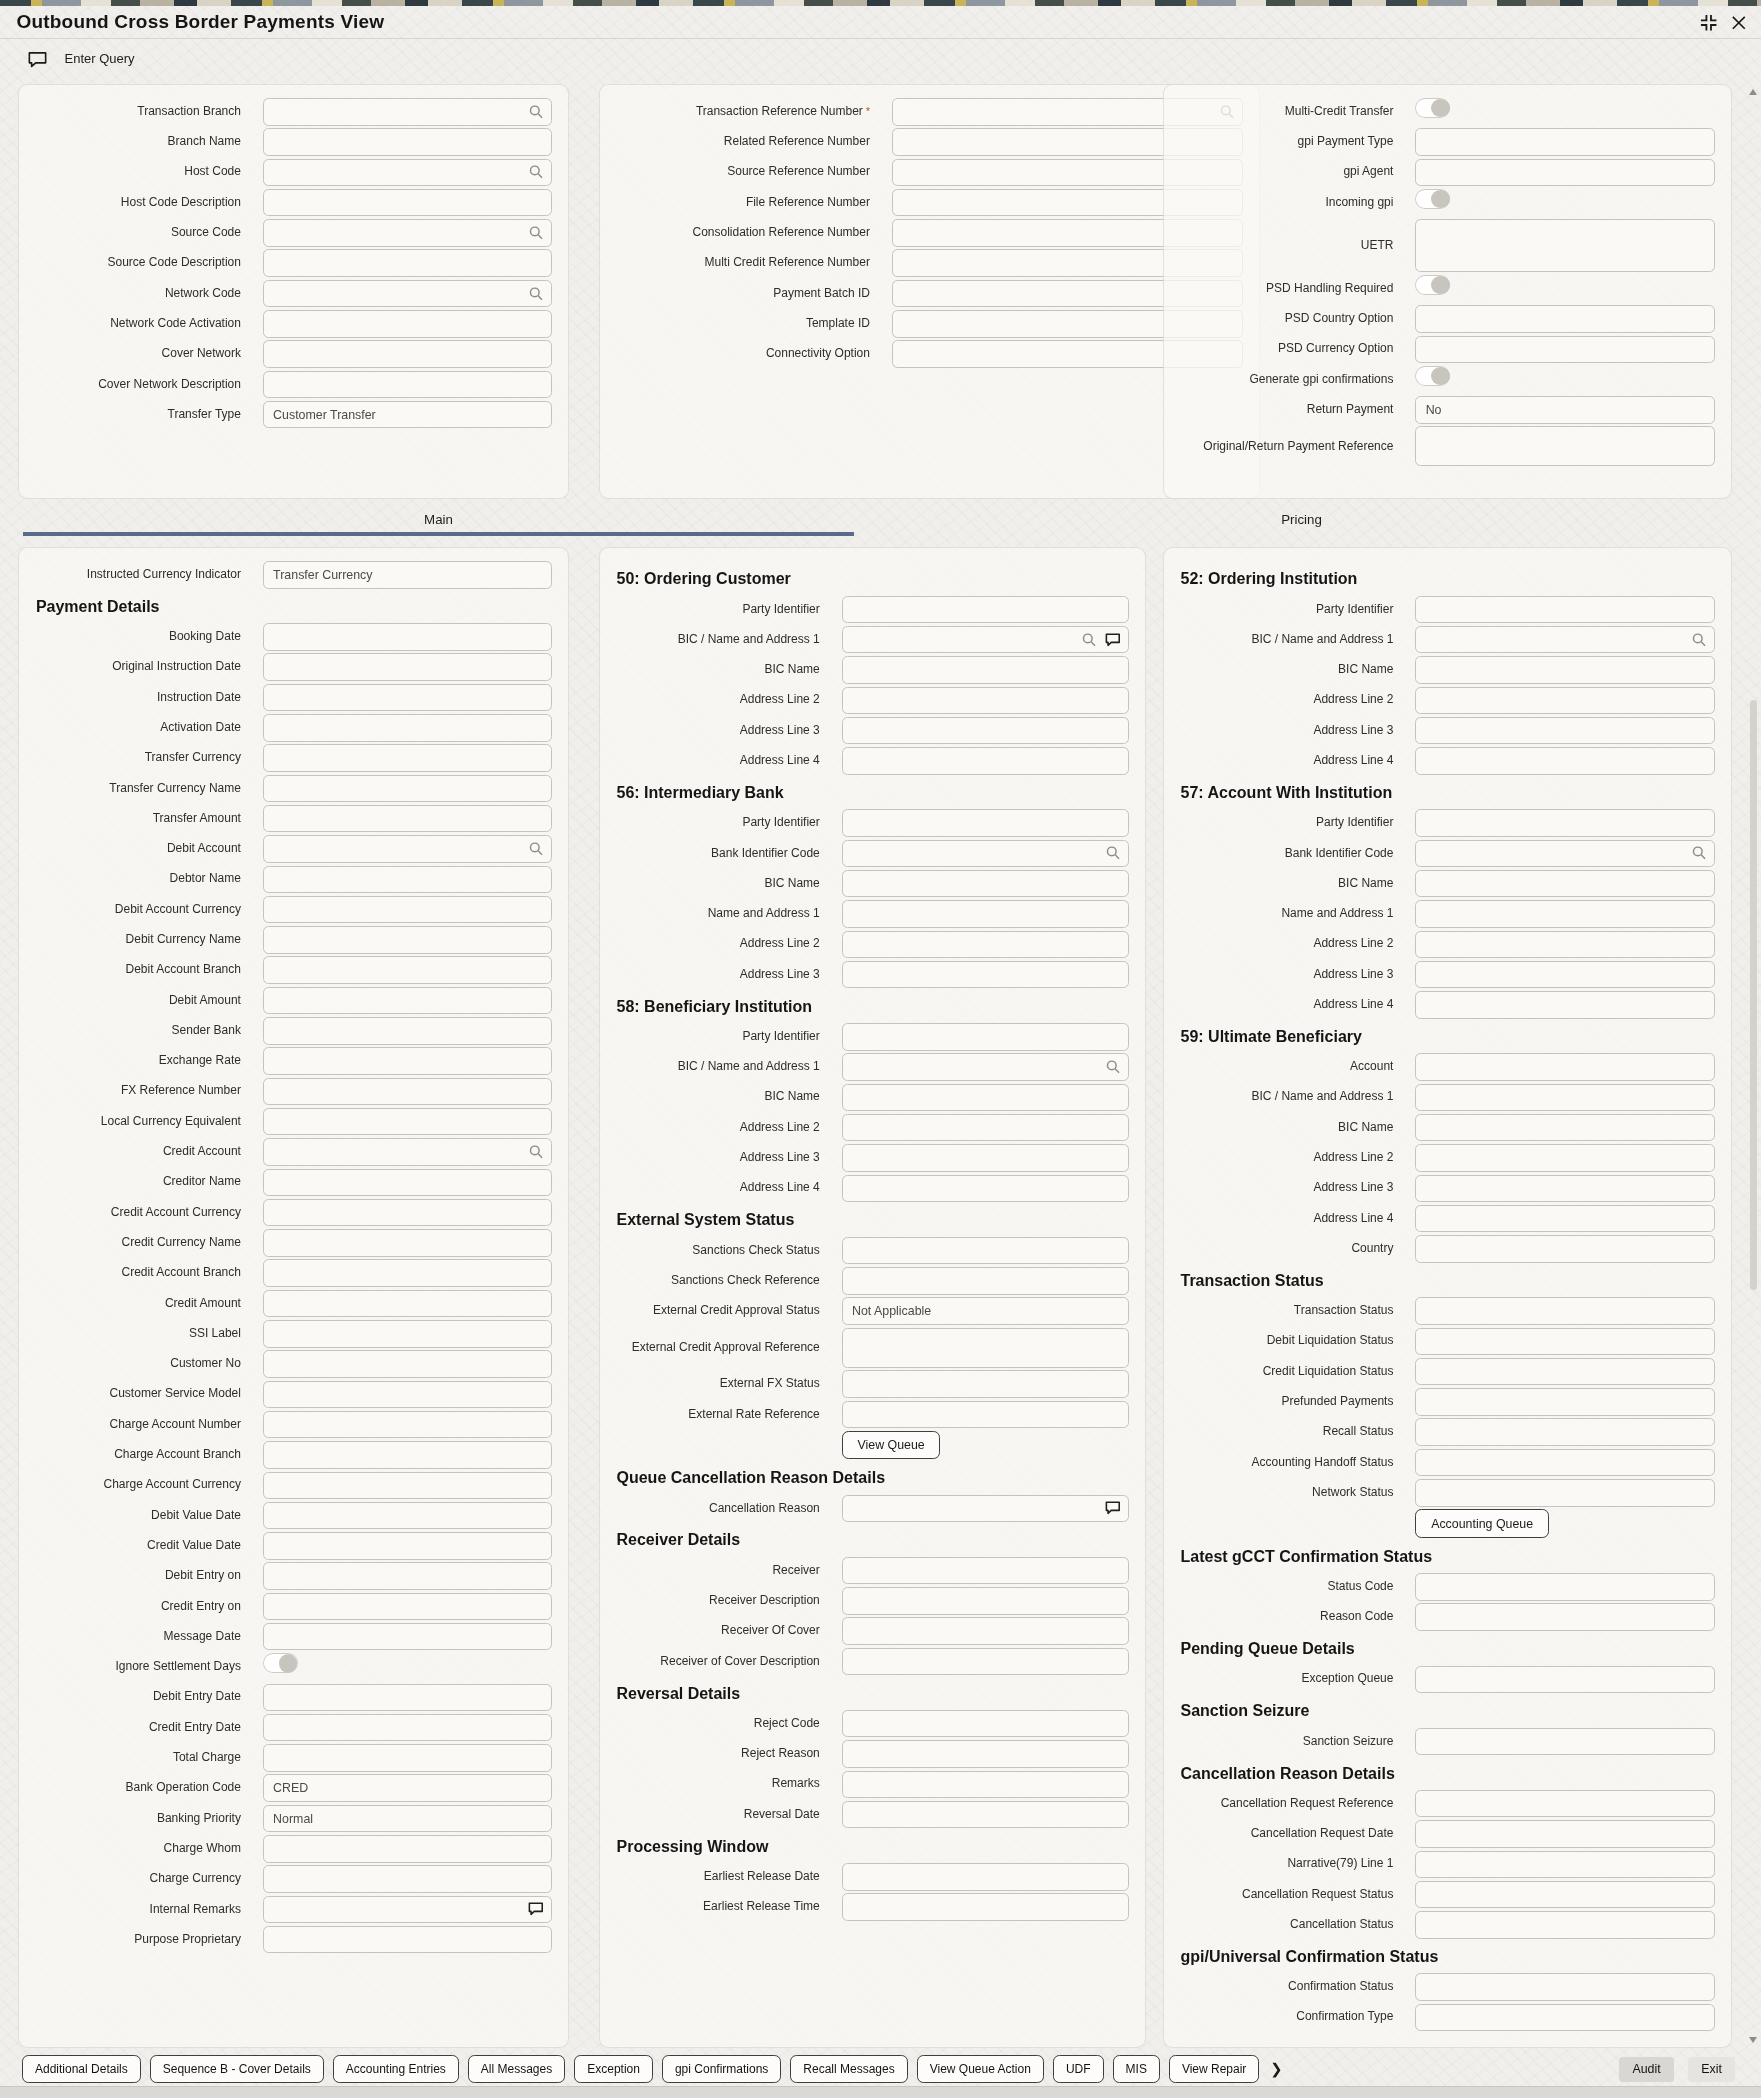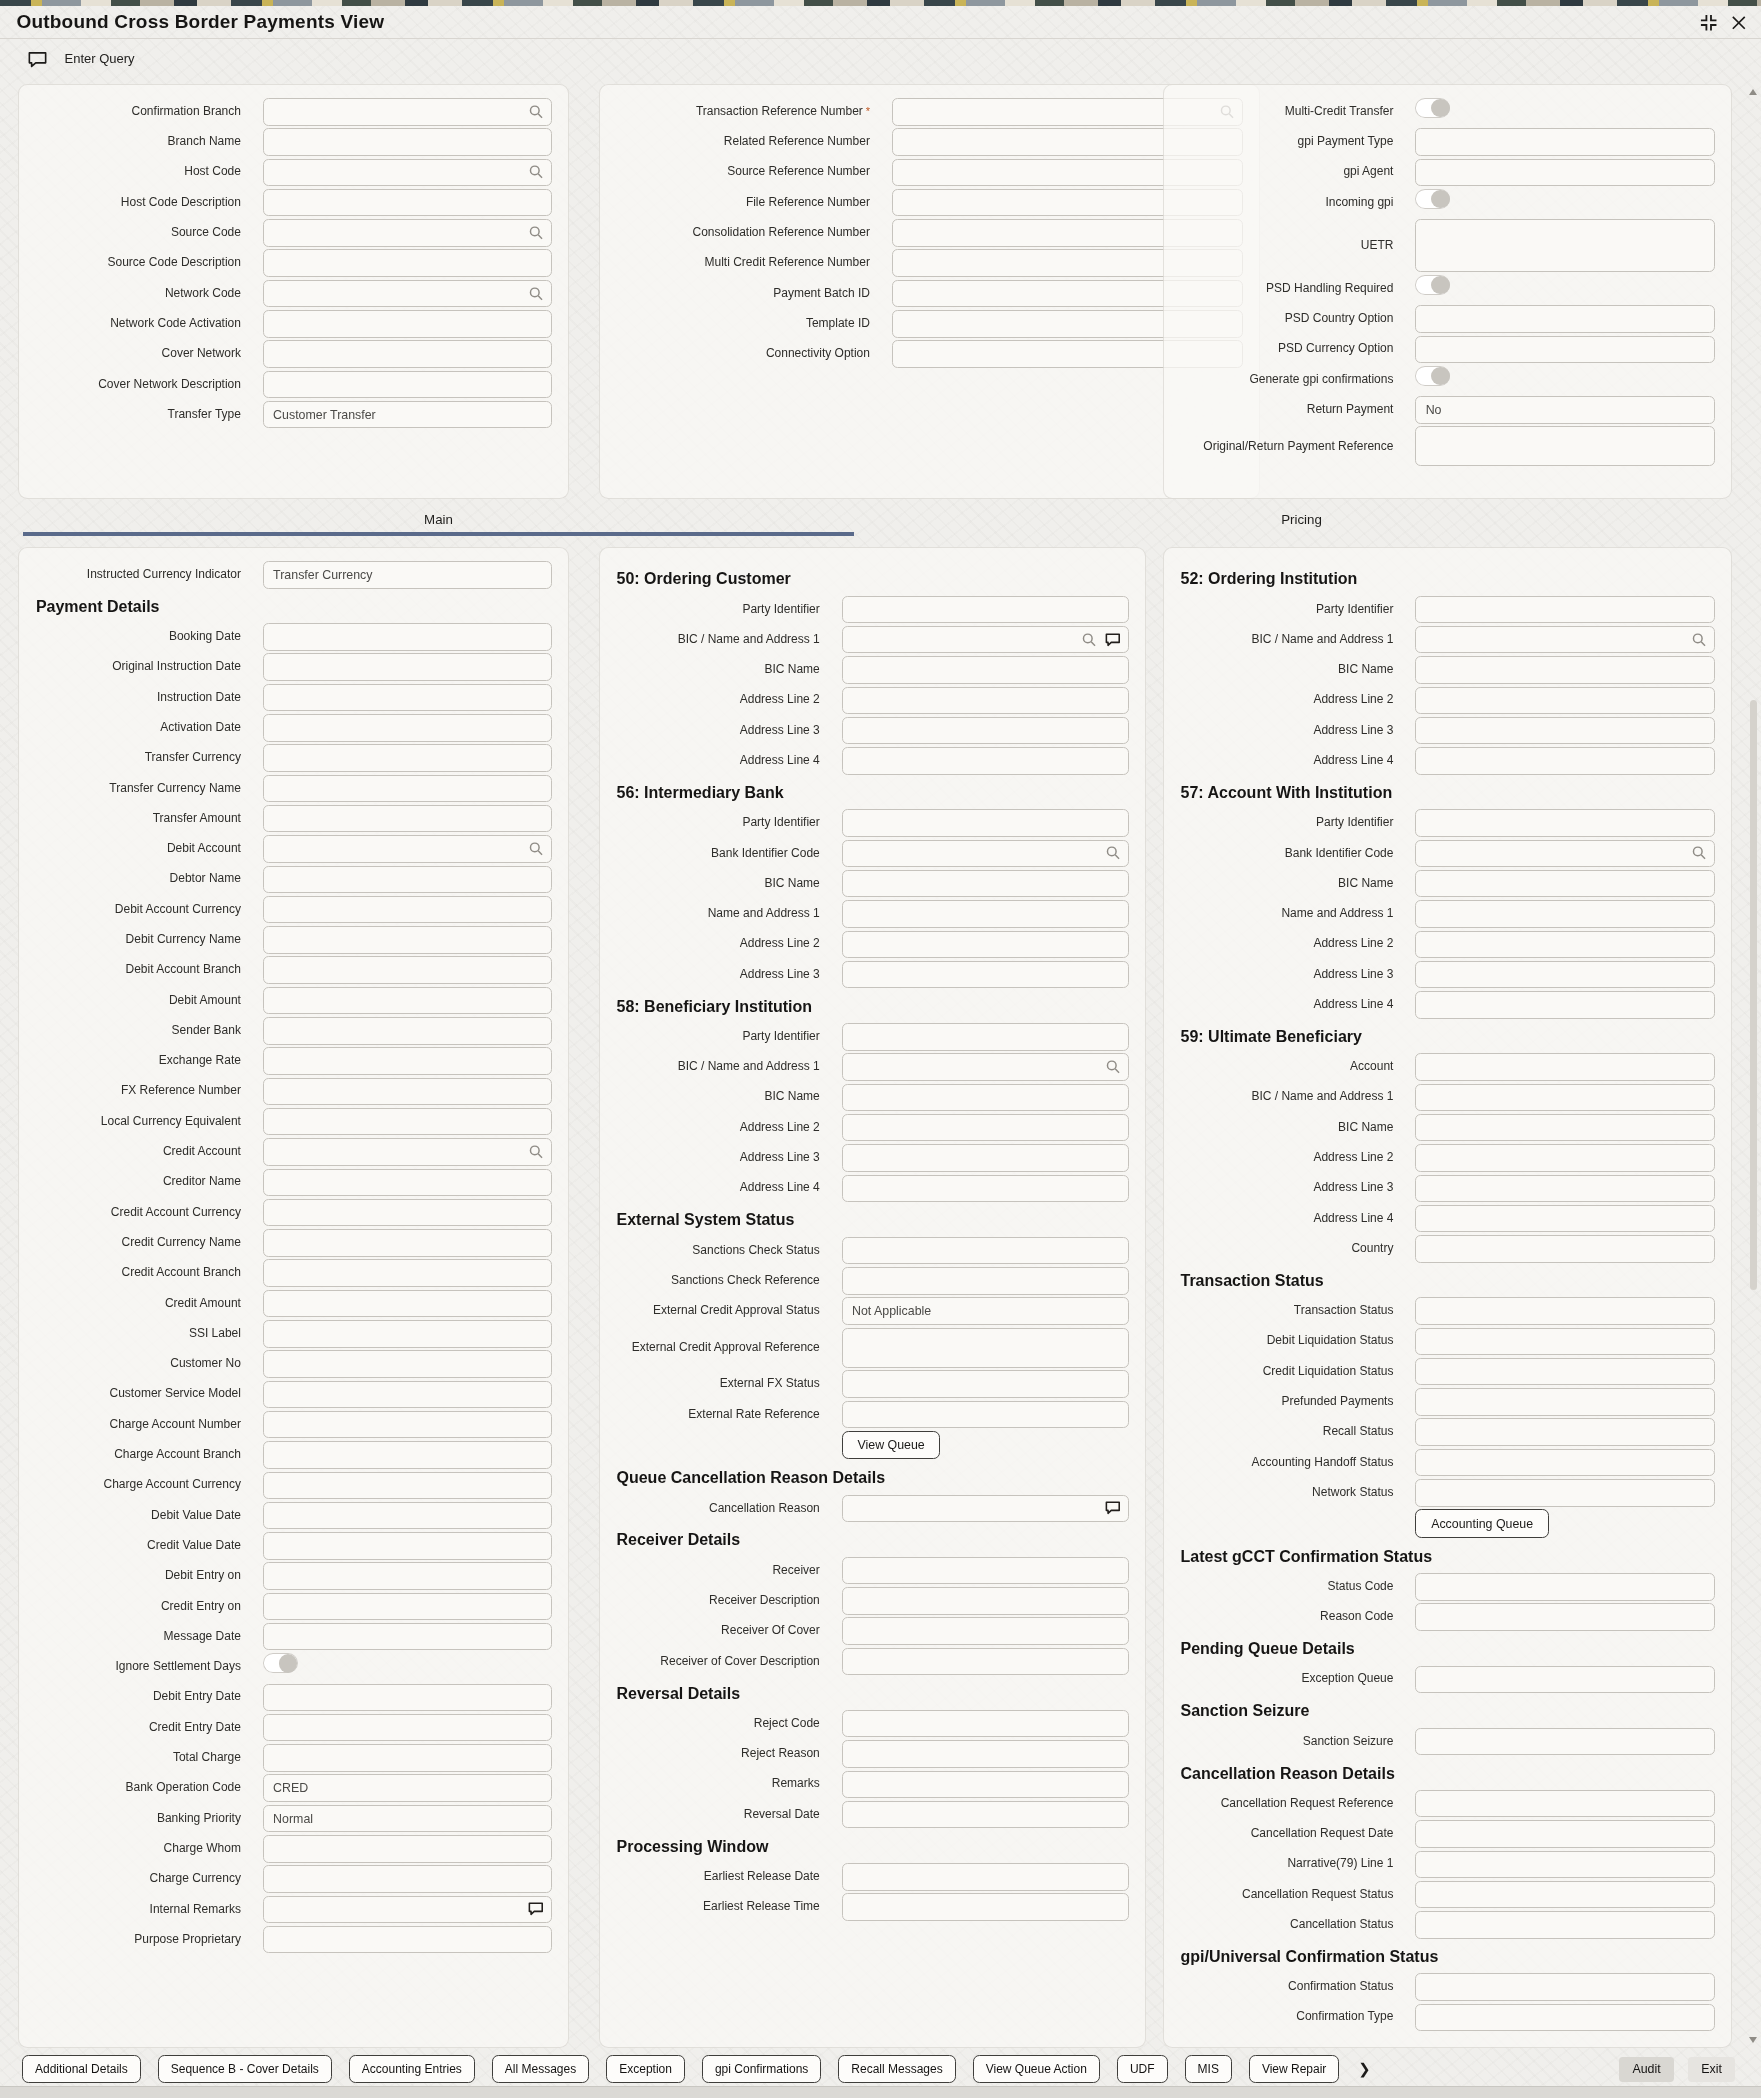--- a/index.html
+++ b/index.html
@@ -52,21 +52,21 @@
   .toggle::after{content:'';position:absolute;right:0.9px;top:0.9px;width:18.4px;height:18.4px;border-radius:9.2px;background:#c8c5bf;}
   
   .tabbar{position:absolute;top:503px;left:0;width:100%;height:33px;}
   .tabcell{position:absolute;top:0;height:100%;display:flex;align-items:center;justify-content:center;
     font-size:13.3px;color:#1f1e1c;cursor:pointer;}
   #tab-main{left:23px;width:831px;}
   #tab-main::after{content:'';position:absolute;left:0;right:0;bottom:0;height:3.7px;background:#5a6a8a;}
   #tab-pricing{left:854px;width:895px;}
   
   .footer{position:absolute;top:2055px;left:0;width:100%;height:31px;}
-  .fbtns{position:absolute;left:22px;top:0;display:flex;gap:17px;align-items:center;}
+  .fbtns{position:absolute;left:22px;top:0;display:flex;gap:9px;align-items:center;}
   .fbtn{font-family:inherit;font-size:12px;color:#141312;background:#fdfcfa;border:1.4px solid #3f3e3b;
     border-radius:6.4px;height:27.5px;padding:0 12px;white-space:nowrap;cursor:pointer;}
   .chev{font-size:14.7px;color:#1c1b19;margin-left:1.8px;cursor:pointer;}
   .fright{position:absolute;right:26px;top:1.8px;display:flex;gap:14.7px;align-items:center;}
   .flat{font-size:12.4px;color:#141312;border:none;border-radius:3.7px;height:25px;padding:0 13px;cursor:pointer;font-family:inherit;}
   .flat.audit{background:#d9d7d2;}
   .flat.exit{background:#e6e4e0;}
   .bottomstrip{position:absolute;top:2086px;left:0;width:100%;height:12px;background:#dbd9d5;border-top:0.9px solid #c9c7c2;}
   
   .vscroll{position:absolute;right:1.8px;top:83px;width:11px;height:1965px;}
@@ -105,21 +105,21 @@
   <span>
     <svg width="19" height="17.4" viewBox="0 0 21 19" fill="none" stroke="#1c1b19" stroke-width="1.8" stroke-linejoin="round">
       <path d="M1.5 2 H19.5 V13 H8.5 L4 17 V13 H1.5 Z"></path>
     </svg>
   </span>
   <span class="querylbl">Enter Query</span>
 </div>
 
 <div class="card" id="card-tl">
     <div class="row">
-      <label class="lbl">Confirmation Branch</label>
+      <label class="lbl">Transaction Branch</label>
       <div class="ctrl">
         <div class="inp">
           <span class="icwrap">
             <span>
               <svg width="14.7" height="14.7" viewBox="0 0 16 16" fill="none" stroke="#8f8c86" stroke-width="1.6">
                 <circle cx="6.3" cy="6.3" r="4.7"></circle>
                 <path d="M10 10 L14.2 14.2"></path>
               </svg>
             </span>
           </span>

